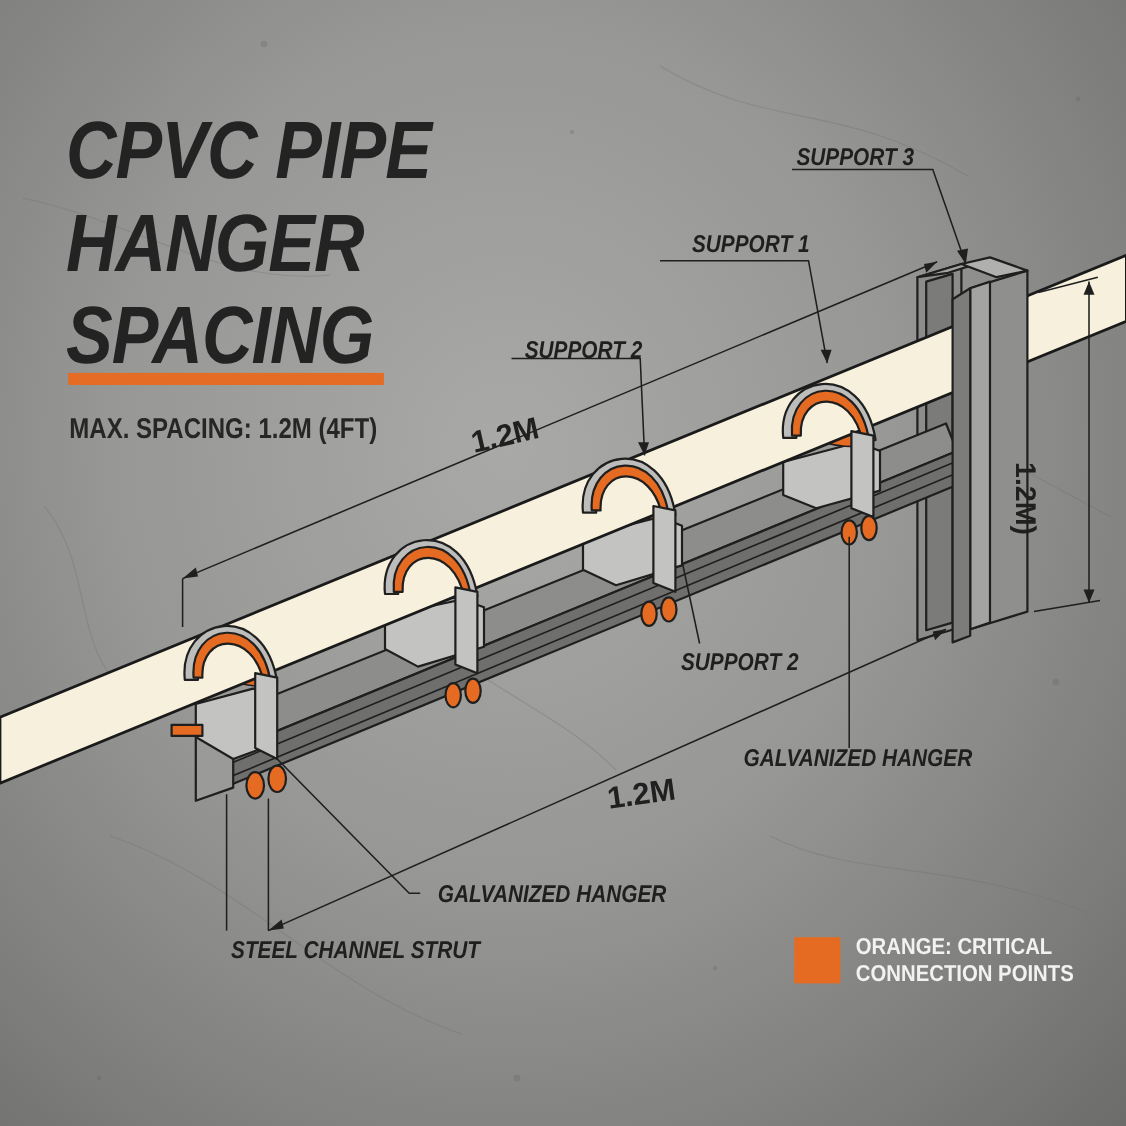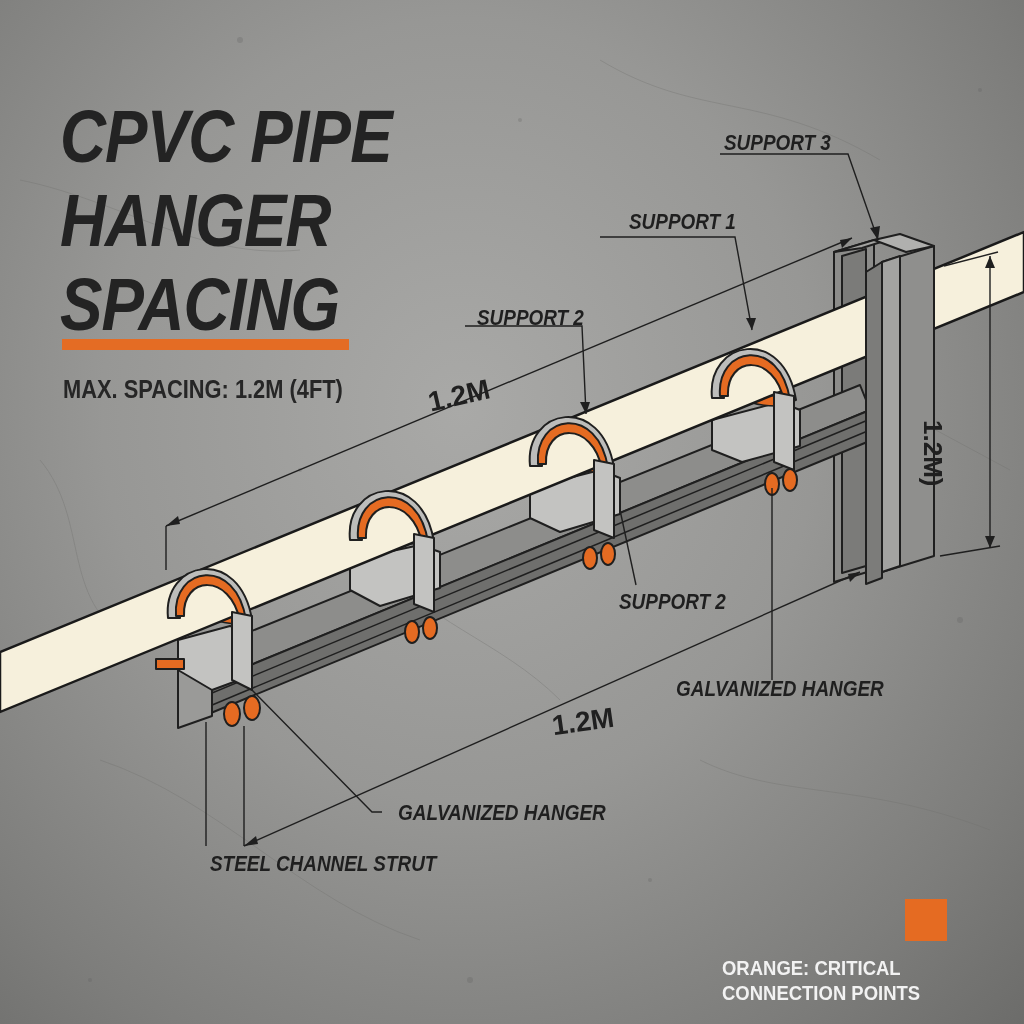--- a/index.html
+++ b/index.html
@@ -11,21 +11,21 @@
     font-weight:bold; font-style:italic; font-size:74px; line-height:84px; color:#232323;
     letter-spacing:-1px; transform:scaleX(0.86); transform-origin:left top; text-transform:uppercase; }
   .title span { display:block; }
   .rule { position:absolute; left:62px; top:339px; width:287px; height:11px; background:#e46c24; }
   .subtitle { position:absolute; left:63px; top:374px; font-weight:bold; font-size:26px; color:#262626;
     transform:scaleX(0.84); transform-origin:left top; white-space:nowrap; }
   .lbl { position:absolute; font-weight:bold; font-style:italic; color:#1f1f1f; white-space:nowrap;
     transform:scaleX(0.86); transform-origin:left top; }
   .lbl.small { font-size:22px; }
   .dim { position:absolute; font-weight:bold; font-size:28px; color:#202020; white-space:nowrap; }
-  .legend { position:absolute; left:722px; top:899px; display:flex; align-items:flex-end; gap:14px;flex-direction:column; }
+  .legend { position:absolute; left:722px; top:848px; display:flex; align-items:center; gap:14px; }
   .swatch { width:42px; height:42px; background:#e56b22; }
   .legend-text { font-weight:bold; font-size:21px; line-height:25px; color:#f2f2f2;
     transform:scaleX(0.88); transform-origin:left center; }
   svg.art { position:absolute; left:0; top:0; }
 </style>
 </head>
 <body>
 
 <svg class="texture" width="1024" height="1024" viewBox="0 0 1024 1024">
   <g stroke="#6f6f6d" stroke-width="1" opacity="0.35" fill="none">

